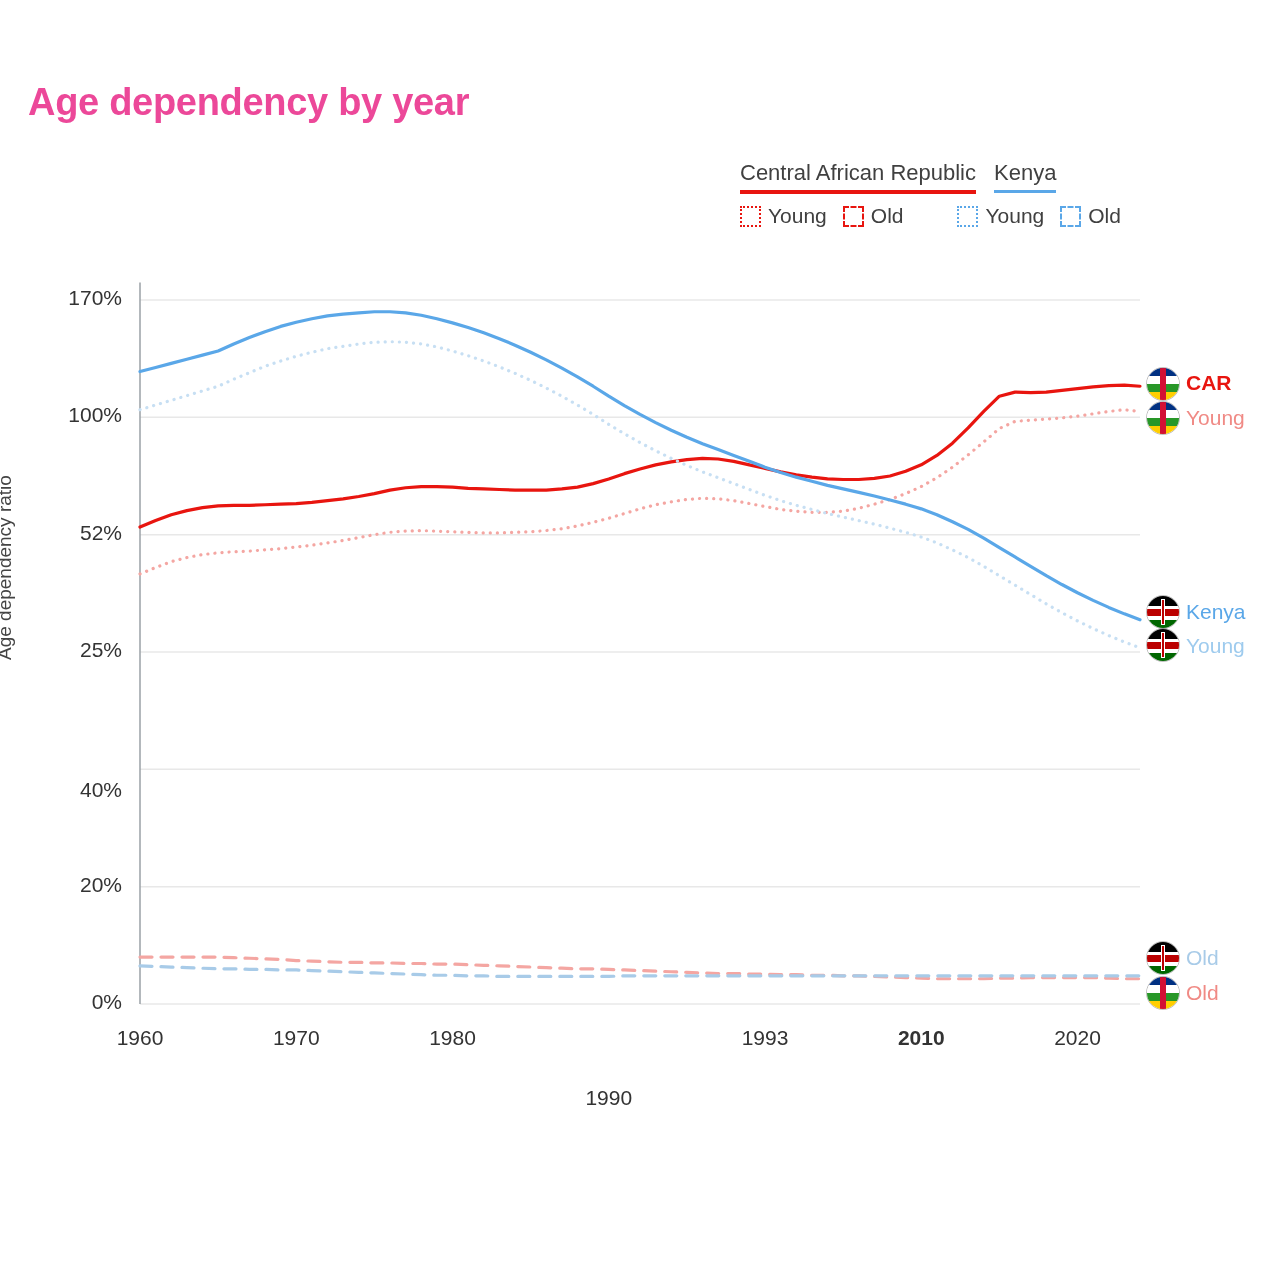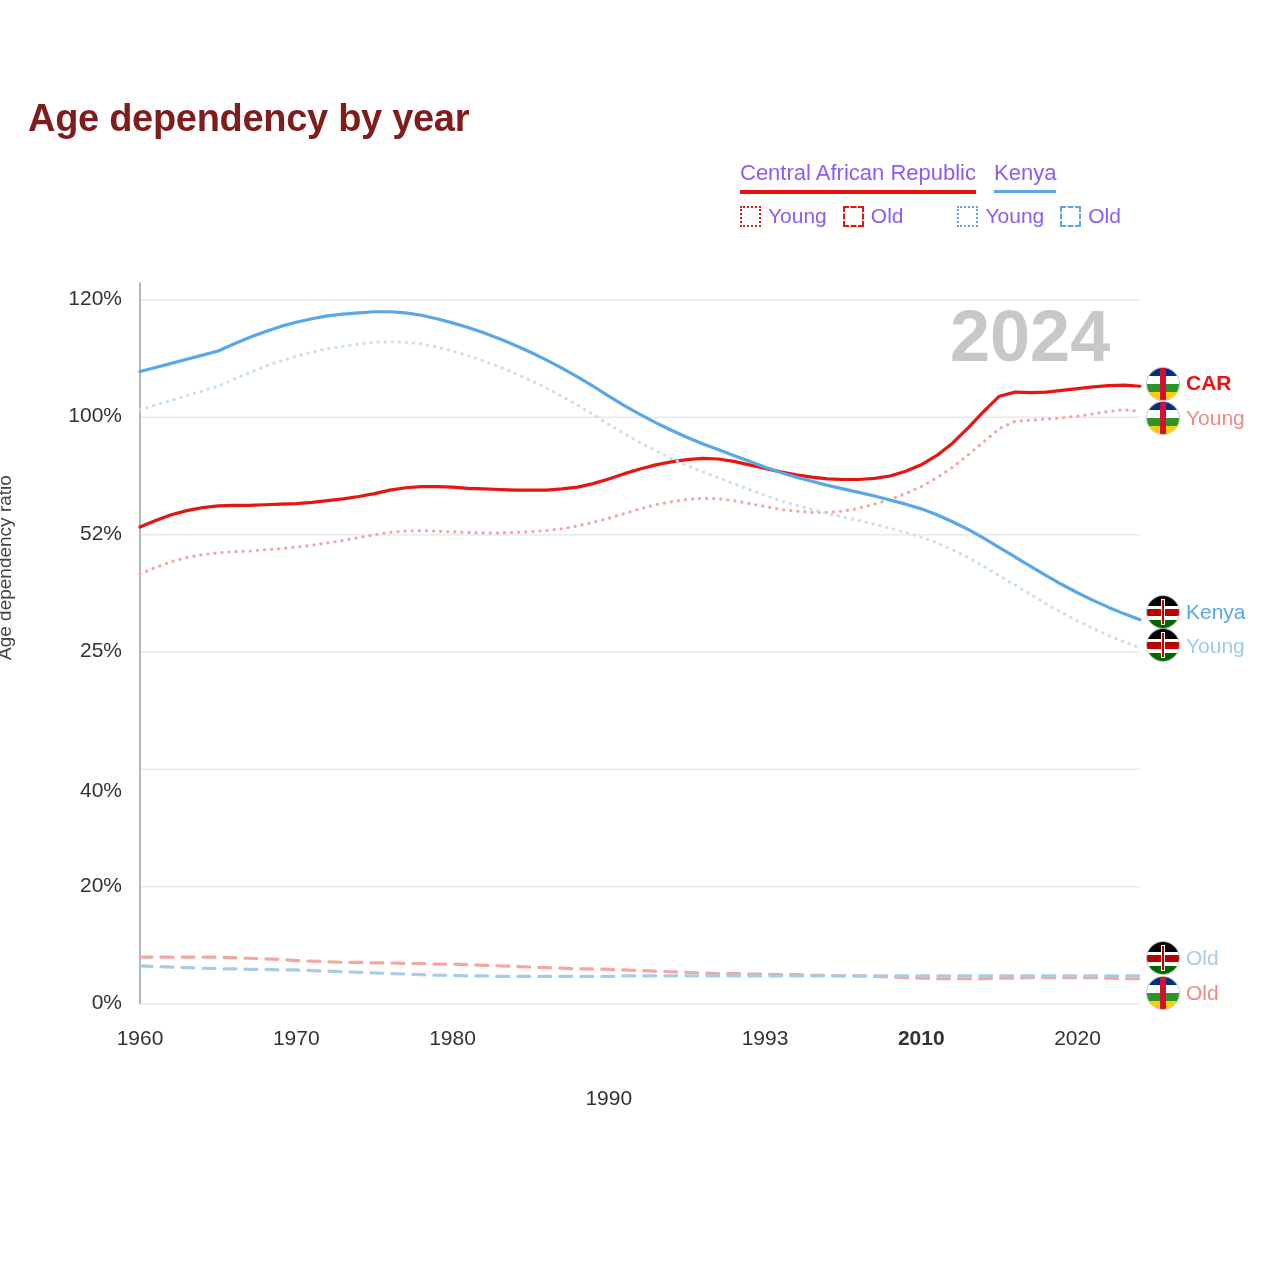--- a/index.html
+++ b/index.html
@@ -16,35 +16,35 @@
     overflow: hidden;
   }
   .page {
     position: relative;
     width: 1280px;
     height: 1280px;
   }
   .chart-title {
     position: absolute;
     left: 28px;
-    top: 97px;
+    top: 81px;
     font-size: 38px;
     font-weight: bold;
-    color: #7f1d1d;
+    color: #ec4899;
     letter-spacing: -0.3px;
   }
 
   
   .legend {
     position: absolute;
     left: 740px;
     top: 160px;
     width: 520px;
     font-size: 21px;
-    color: #8b5cf6;
+    color: #404040;
   }
   .legend-row-top {
     display: flex;
     align-items: flex-start;
     gap: 18px;
   }
   .legend-country {
     padding-bottom: 4px;
     font-size: 22px;
     white-space: nowrap;
@@ -193,21 +193,20 @@
         <line x1="140" x2="1140" y1="300" y2="300" stroke="#e8e8e8" stroke-width="1.5"></line>
         <line x1="140" x2="140" y1="1004" y2="282.4000000000001" stroke="#9aa0a6" stroke-width="1.5"></line>
         <path d="M140.00 527.04 L155.63 520.59 L171.25 514.72 L186.88 510.61 L202.50 507.68 L218.13 505.92 L233.75 505.33 L249.38 505.33 L265.00 504.75 L280.63 504.16 L296.25 503.57 L311.88 502.40 L327.50 500.64 L343.13 498.88 L358.75 496.53 L374.38 493.60 L390.00 490.08 L405.63 487.73 L421.25 486.56 L436.88 486.56 L452.50 487.15 L468.13 488.32 L483.75 488.91 L499.38 489.49 L515.00 490.08 L530.63 490.08 L546.25 490.08 L561.88 488.91 L577.50 487.15 L593.13 483.63 L608.75 478.93 L624.38 473.65 L640.00 468.96 L655.63 464.85 L671.25 461.92 L686.88 459.57 L702.50 458.40 L718.13 458.99 L733.75 461.33 L749.38 464.85 L765.00 468.37 L780.63 471.89 L796.25 474.83 L811.88 477.17 L827.50 478.93 L843.13 479.52 L858.75 479.52 L874.38 478.35 L890.00 476.00 L905.63 471.31 L921.25 464.85 L936.88 455.47 L952.50 443.15 L968.13 427.89 L983.75 411.47 L999.38 396.21 L1015.00 392.11 L1030.63 392.69 L1046.25 392.11 L1061.88 390.35 L1077.50 388.59 L1093.13 386.83 L1108.75 385.65 L1124.38 385.07 L1140.00 386.24 " fill="none" stroke="#e8150f" stroke-linecap="round" stroke-linejoin="round" stroke-width="3.2"></path>
         <path d="M140.00 573.97 L155.63 567.52 L171.25 561.65 L186.88 557.55 L202.50 554.61 L218.13 552.85 L233.75 551.68 L249.38 551.09 L265.00 549.92 L280.63 548.75 L296.25 546.99 L311.88 545.23 L327.50 542.88 L343.13 540.53 L358.75 537.60 L374.38 534.67 L390.00 532.32 L405.63 531.15 L421.25 530.56 L436.88 531.15 L452.50 531.73 L468.13 532.32 L483.75 532.91 L499.38 532.91 L515.00 532.32 L530.63 531.73 L546.25 530.56 L561.88 528.80 L577.50 525.87 L593.13 522.35 L608.75 518.24 L624.38 513.55 L640.00 508.85 L655.63 504.75 L671.25 501.81 L686.88 499.47 L702.50 498.29 L718.13 498.88 L733.75 500.64 L749.38 503.57 L765.00 506.51 L780.63 509.44 L796.25 511.20 L811.88 512.37 L827.50 512.37 L843.13 511.20 L858.75 508.27 L874.38 504.16 L890.00 499.47 L905.63 493.60 L921.25 486.56 L936.88 477.76 L952.50 467.20 L968.13 454.88 L983.75 441.97 L999.38 428.48 L1015.00 421.44 L1030.63 420.27 L1046.25 419.09 L1061.88 417.92 L1077.50 416.16 L1093.13 413.81 L1108.75 411.47 L1124.38 409.71 L1140.00 411.47 " fill="none" stroke="#f4a6a2" stroke-linecap="round" stroke-linejoin="round" stroke-width="3.2" stroke-dasharray="0.1 7"></path>
         <path d="M140.00 957.07 L155.63 957.07 L171.25 957.07 L186.88 957.07 L202.50 957.07 L218.13 957.07 L233.75 957.65 L249.38 958.24 L265.00 958.83 L280.63 959.41 L296.25 960.59 L311.88 961.17 L327.50 961.76 L343.13 962.35 L358.75 962.35 L374.38 962.93 L390.00 962.93 L405.63 963.52 L421.25 963.52 L436.88 964.11 L452.50 964.11 L468.13 964.69 L483.75 965.28 L499.38 965.87 L515.00 966.45 L530.63 967.04 L546.25 967.63 L561.88 968.21 L577.50 968.80 L593.13 968.80 L608.75 969.39 L624.38 969.97 L640.00 970.56 L655.63 971.15 L671.25 971.73 L686.88 972.32 L702.50 972.91 L718.13 973.49 L733.75 973.49 L749.38 974.08 L765.00 974.08 L780.63 974.67 L796.25 974.67 L811.88 975.25 L827.50 975.25 L843.13 975.84 L858.75 975.84 L874.38 976.43 L890.00 977.01 L905.63 977.60 L921.25 978.19 L936.88 978.77 L952.50 978.77 L968.13 978.77 L983.75 978.77 L999.38 978.19 L1015.00 978.19 L1030.63 977.60 L1046.25 977.60 L1061.88 977.60 L1077.50 977.60 L1093.13 977.60 L1108.75 978.19 L1124.38 978.77 L1140.00 978.77 " fill="none" stroke="#f4a6a2" stroke-linecap="round" stroke-linejoin="round" stroke-width="3.2" stroke-dasharray="12 9"></path>
         <path d="M140.00 371.57 L155.63 367.47 L171.25 363.36 L186.88 359.25 L202.50 355.15 L218.13 351.04 L233.75 344.00 L249.38 337.55 L265.00 331.68 L280.63 326.40 L296.25 322.29 L311.88 318.77 L327.50 315.84 L343.13 314.08 L358.75 312.91 L374.38 311.73 L390.00 311.73 L405.63 312.91 L421.25 315.25 L436.88 318.77 L452.50 322.88 L468.13 327.57 L483.75 332.85 L499.38 338.72 L515.00 345.17 L530.63 352.21 L546.25 359.84 L561.88 368.05 L577.50 376.85 L593.13 386.24 L608.75 396.21 L624.38 405.60 L640.00 414.40 L655.63 422.61 L671.25 430.24 L686.88 437.28 L702.50 443.73 L718.13 449.60 L733.75 455.47 L749.38 461.33 L765.00 467.20 L780.63 472.48 L796.25 477.17 L811.88 481.28 L827.50 485.39 L843.13 488.91 L858.75 492.43 L874.38 495.95 L890.00 500.05 L905.63 504.16 L921.25 508.85 L936.88 514.72 L952.50 521.76 L968.13 529.39 L983.75 538.19 L999.38 547.57 L1015.00 556.96 L1030.63 566.35 L1046.25 575.73 L1061.88 584.53 L1077.50 592.75 L1093.13 600.37 L1108.75 607.41 L1124.38 613.87 L1140.00 619.73 " fill="none" stroke="#5aa7e8" stroke-linecap="round" stroke-linejoin="round" stroke-width="3.2"></path>
         <path d="M140.00 409.71 L155.63 405.01 L171.25 400.32 L186.88 395.63 L202.50 390.93 L218.13 386.24 L233.75 379.20 L249.38 372.75 L265.00 366.29 L280.63 361.01 L296.25 356.32 L311.88 352.21 L327.50 348.69 L343.13 346.35 L358.75 344.00 L374.38 342.24 L390.00 341.65 L405.63 342.24 L421.25 344.00 L436.88 346.93 L452.50 351.04 L468.13 355.73 L483.75 361.01 L499.38 366.88 L515.00 373.33 L530.63 380.37 L546.25 388.00 L561.88 396.21 L577.50 405.01 L593.13 414.40 L608.75 424.37 L624.38 433.76 L640.00 442.56 L655.63 450.77 L671.25 458.40 L686.88 465.44 L702.50 471.89 L718.13 477.76 L733.75 483.63 L749.38 489.49 L765.00 495.36 L780.63 500.64 L796.25 505.33 L811.88 509.44 L827.50 513.55 L843.13 517.07 L858.75 520.59 L874.38 524.11 L890.00 528.21 L905.63 532.32 L921.25 537.01 L936.88 542.88 L952.50 549.92 L968.13 557.55 L983.75 566.35 L999.38 575.73 L1015.00 585.12 L1030.63 594.51 L1046.25 603.89 L1061.88 612.69 L1077.50 620.91 L1093.13 628.53 L1108.75 635.57 L1124.38 642.03 L1140.00 647.89 " fill="none" stroke="#c7dff3" stroke-linecap="round" stroke-linejoin="round" stroke-width="3.2" stroke-dasharray="0.1 7"></path>
         <path d="M140.00 965.87 L155.63 966.45 L171.25 967.04 L186.88 967.63 L202.50 968.21 L218.13 968.80 L233.75 968.80 L249.38 969.39 L265.00 969.39 L280.63 969.97 L296.25 969.97 L311.88 970.56 L327.50 971.15 L343.13 971.73 L358.75 972.32 L374.38 972.91 L390.00 973.49 L405.63 974.08 L421.25 974.67 L436.88 975.25 L452.50 975.25 L468.13 975.84 L483.75 975.84 L499.38 976.43 L515.00 976.43 L530.63 976.43 L546.25 976.43 L561.88 976.43 L577.50 976.43 L593.13 976.43 L608.75 976.43 L624.38 975.84 L640.00 975.84 L655.63 975.84 L671.25 975.84 L686.88 975.84 L702.50 975.84 L718.13 975.84 L733.75 975.84 L749.38 975.84 L765.00 975.84 L780.63 975.84 L796.25 975.84 L811.88 975.84 L827.50 975.84 L843.13 975.84 L858.75 975.84 L874.38 975.84 L890.00 975.84 L905.63 975.84 L921.25 975.84 L936.88 975.84 L952.50 975.84 L968.13 975.84 L983.75 975.84 L999.38 975.84 L1015.00 975.84 L1030.63 975.84 L1046.25 975.84 L1061.88 975.84 L1077.50 975.84 L1093.13 975.84 L1108.75 975.84 L1124.38 975.84 L1140.00 975.84 " fill="none" stroke="#a8cbe8" stroke-linecap="round" stroke-linejoin="round" stroke-width="3.2" stroke-dasharray="12 9"></path>
       </svg>
 
-    <div class="year-watermark">2024</div>
 
     <div class="flag" style="left:1146px;top:367px;">
       <div class="band" style="top:0;height:25%;background:#003082;"></div>
       <div class="band" style="top:25%;height:25%;background:#ffffff;"></div>
       <div class="band" style="top:50%;height:25%;background:#289728;"></div>
       <div class="band" style="top:75%;height:25%;background:#ffce00;"></div>
       <div style="position:absolute;left:42%;top:0;width:16%;height:100%;background:#d21034;"></div>
     </div>
     <div class="end-label" style="left:1186px;top:371px;color:#e8150f;font-weight:bold;">CAR</div>
 
@@ -257,21 +256,21 @@
       <div class="band" style="top:75%;height:25%;background:#ffce00;"></div>
       <div style="position:absolute;left:42%;top:0;width:16%;height:100%;background:#d21034;"></div>
     </div>
     <div class="end-label" style="left:1186px;top:981px;color:#f08a85;">Old</div>
   <div class="ytick" style="left: 22px; top: 990px;">0%</div>
       <div class="ytick" style="left: 22px; top: 872.667px;">20%</div>
       <div class="ytick" style="left: 22px; top: 778px;">40%</div>
       <div class="ytick" style="left: 22px; top: 638px;">25%</div>
       <div class="ytick" style="left: 22px; top: 520.667px;">52%</div>
       <div class="ytick" style="left: 22px; top: 403.333px;">100%</div>
-      <div class="ytick" style="left: 22px; top: 286px;">120%</div>
+      <div class="ytick" style="left: 22px; top: 286px;">170%</div>
       <div class="xtick" style="left: 80px; top: 1026px;">1960</div>
       <div class="xtick" style="left: 236.25px; top: 1026px; text-align: center;">1970</div>
       <div class="xtick" style="left: 392.5px; top: 1026px;">1980</div>
       <div class="xtick" style="left: 548.75px; top: 1086px;">1990</div>
       <div class="xtick" style="left: 705px; top: 1026px;">1993</div>
       <div class="xtick" style="left: 861.25px; top: 1026px; font-weight: bold;">2010</div>
       <div class="xtick" style="left: 1017.5px; top: 1026px;">2020</div>
     </div>
 
 

